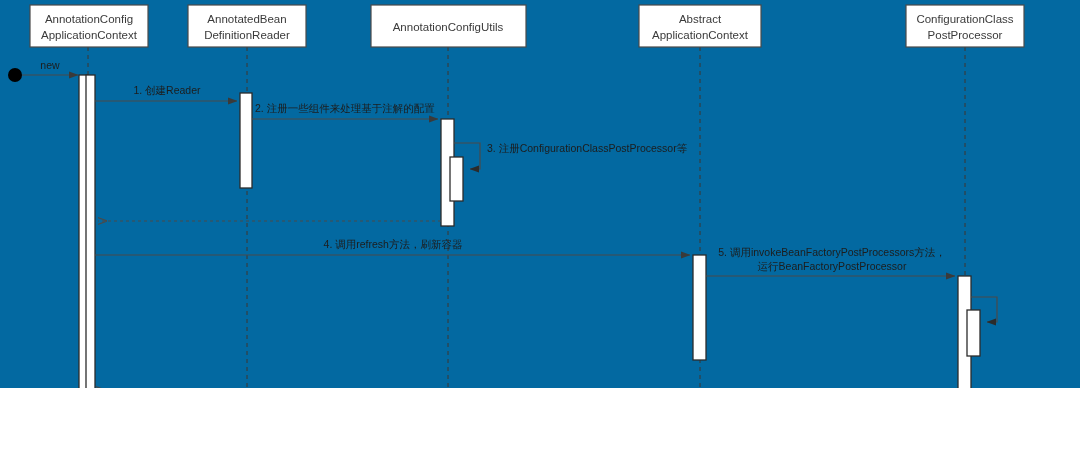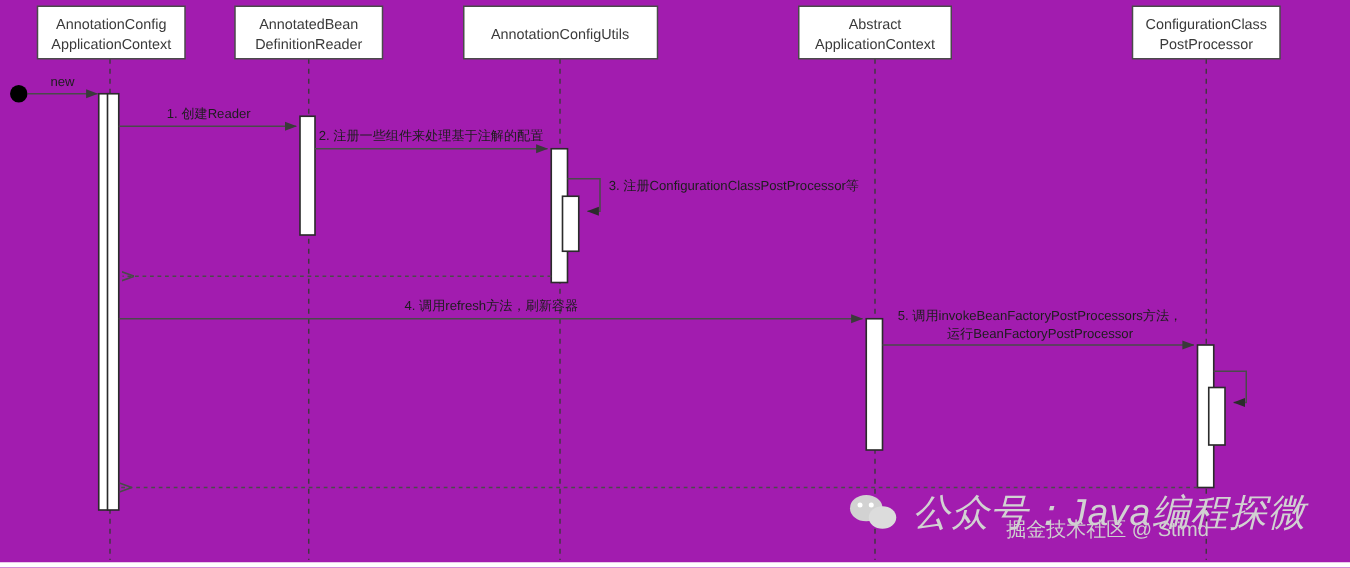--- a/index.html
+++ b/index.html
@@ -6,22 +6,22 @@
     margin: 0;
     padding: 0;
     background: #ffffff;
   }
   body {
     font-family: "Liberation Sans", "DejaVu Sans", sans-serif;
   }
   #diagram-root {
     position: relative;
     width: 1080px;
-    height: 450px;
-    background: #a21caf;
+    height: 388px;
+    background: #0369a1;
     overflow: hidden;
   }
   svg#seq-svg {
     position: absolute;
     top: 0;
     left: 0;
     width: 1080px;
     height: 454px;
   }
   .part-label {

